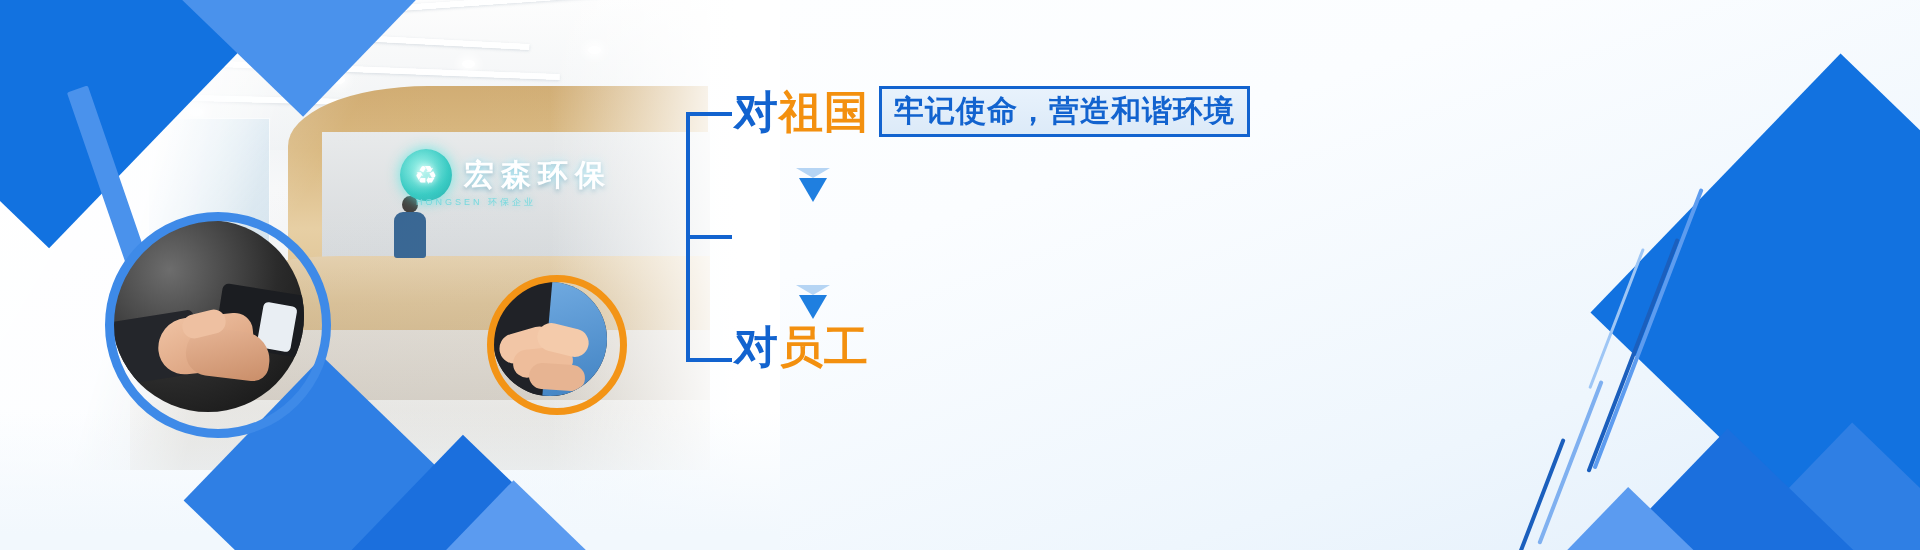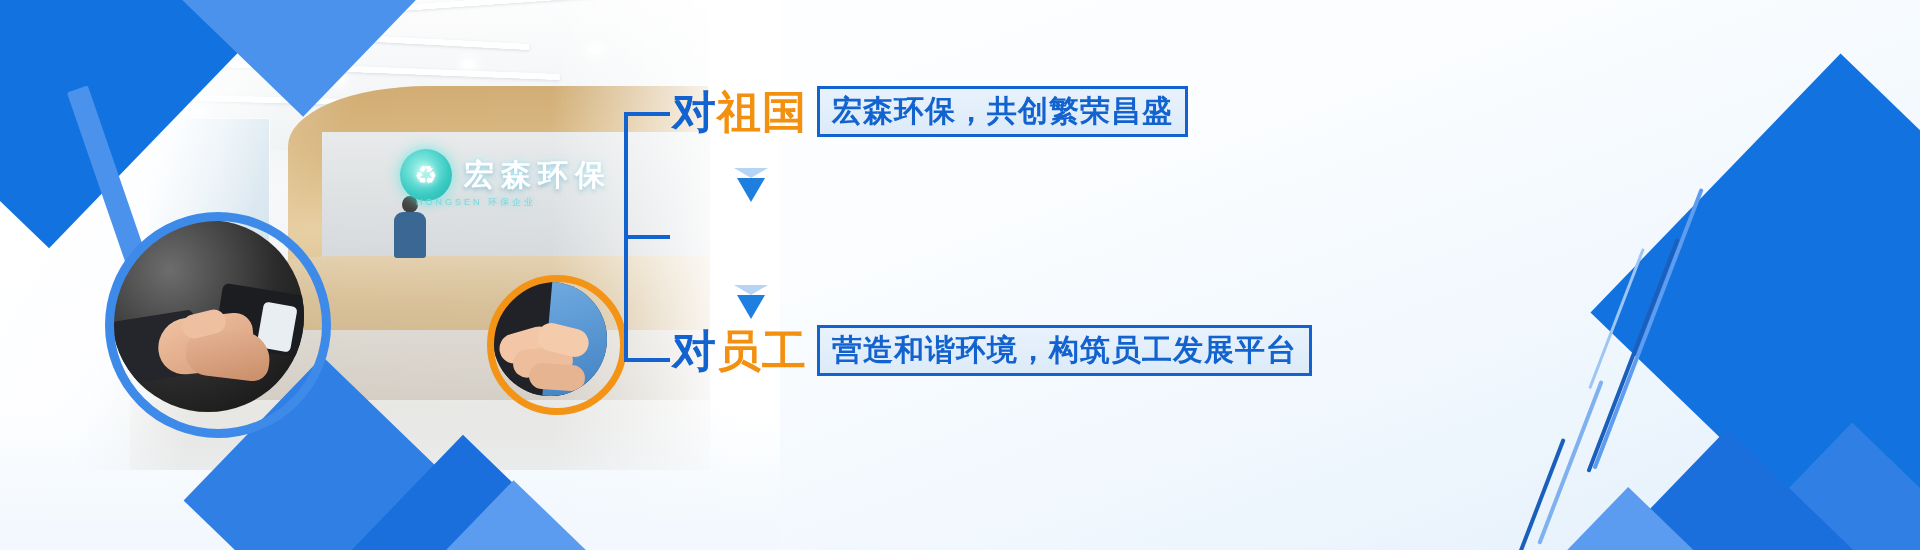--- a/index.html
+++ b/index.html
@@ -156,21 +156,21 @@
   .r-sq3{right:-50px;bottom:-150px;width:230px;height:230px;background:#2f7fe4;transform:rotate(44deg);}
 
   .dline{position:absolute;transform-origin:top left;border-radius:3px;}
   .dl1{left:1700px;top:188px;width:4px;height:300px;background:#5d9cef;transform:rotate(21deg);}
   .dl2{left:1676px;top:238px;width:4px;height:250px;background:#1b5fbd;transform:rotate(21deg);}
   .dl3{left:1642px;top:248px;width:3px;height:150px;background:#9ec6f5;transform:rotate(21deg);}
   .dl4{left:1600px;top:380px;width:4px;height:175px;background:#7fb0f0;transform:rotate(21deg);}
   .dl5{left:1562px;top:438px;width:4px;height:130px;background:#1b5fbd;transform:rotate(21deg);}
 
   
-  .content{position:absolute;left:612px;top:0;width:1050px;height:438px;}
+  .content{position:absolute;left:674px;top:0;width:1050px;height:438px;}
   .bracket{
     position:absolute;left:12px;top:112px;width:46px;height:250px;
     border-left:4px solid #1263cf;
   }
   .bracket .stub{position:absolute;left:-4px;width:46px;height:4px;background:#1263cf;}
   .bracket .stub.top{top:0;}
   .bracket .stub.mid{top:123px;}
   .bracket .stub.bot{bottom:0;}
 
   .row{position:absolute;left:60px;display:flex;align-items:center;}
@@ -308,35 +308,34 @@
     <div class="bracket">
       <div class="stub top"></div>
       <div class="stub mid"></div>
       <div class="stub bot"></div>
     </div>
 
     <div class="row row1">
       <div class="lead">
         <span class="c-blue">对</span><span class="c-orange">祖国</span>
       </div>
-      <div class="pill">宏森环保，共创繁荣昌盛</div>
+      <div class="pill">牢记使命，营造和谐环境</div>
     </div>
 
     <div class="arrow arrow1">
       <div class="top"></div>
       <div class="bot"></div>
     </div>
 
 
     <div class="arrow arrow2">
       <div class="top"></div>
       <div class="bot"></div>
     </div>
 
     <div class="row row3">
       <div class="lead">
         <span class="c-blue">对</span><span class="c-orange">员工</span>
       </div>
-      <div class="pill">营造和谐环境，构筑员工发展平台</div>
     </div>
 
   </div>
 </div>
 
 </body></html>

